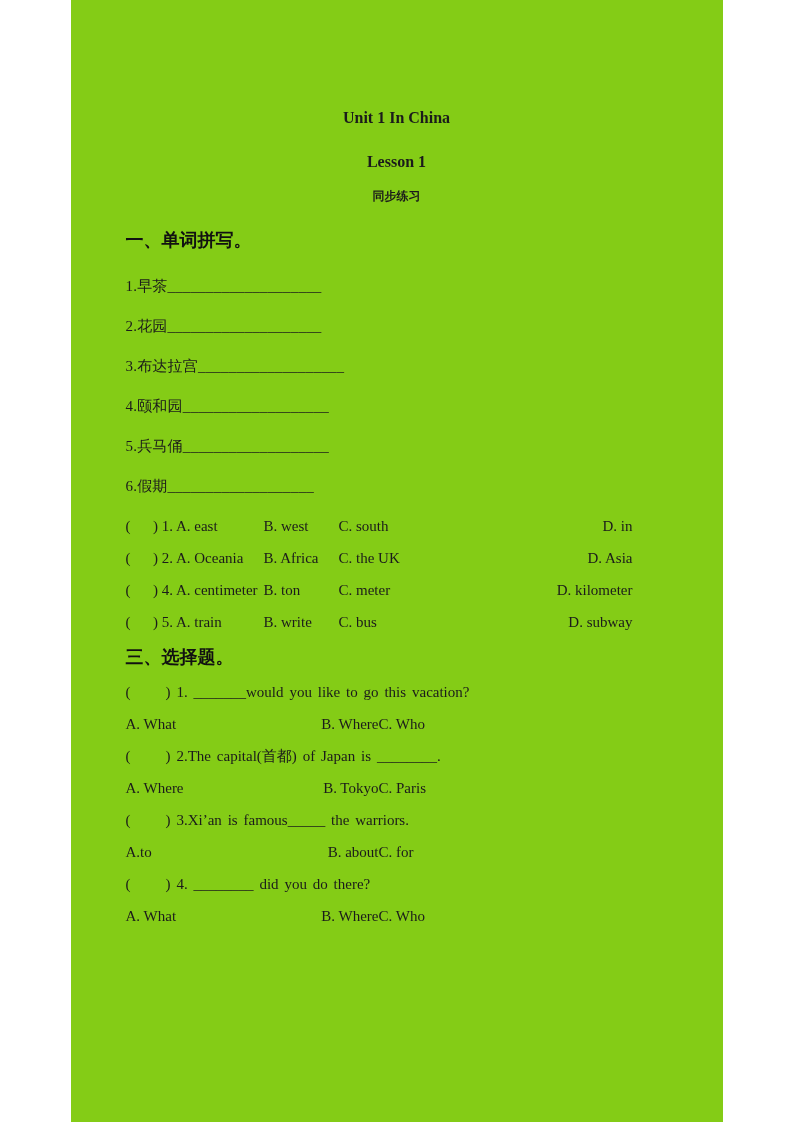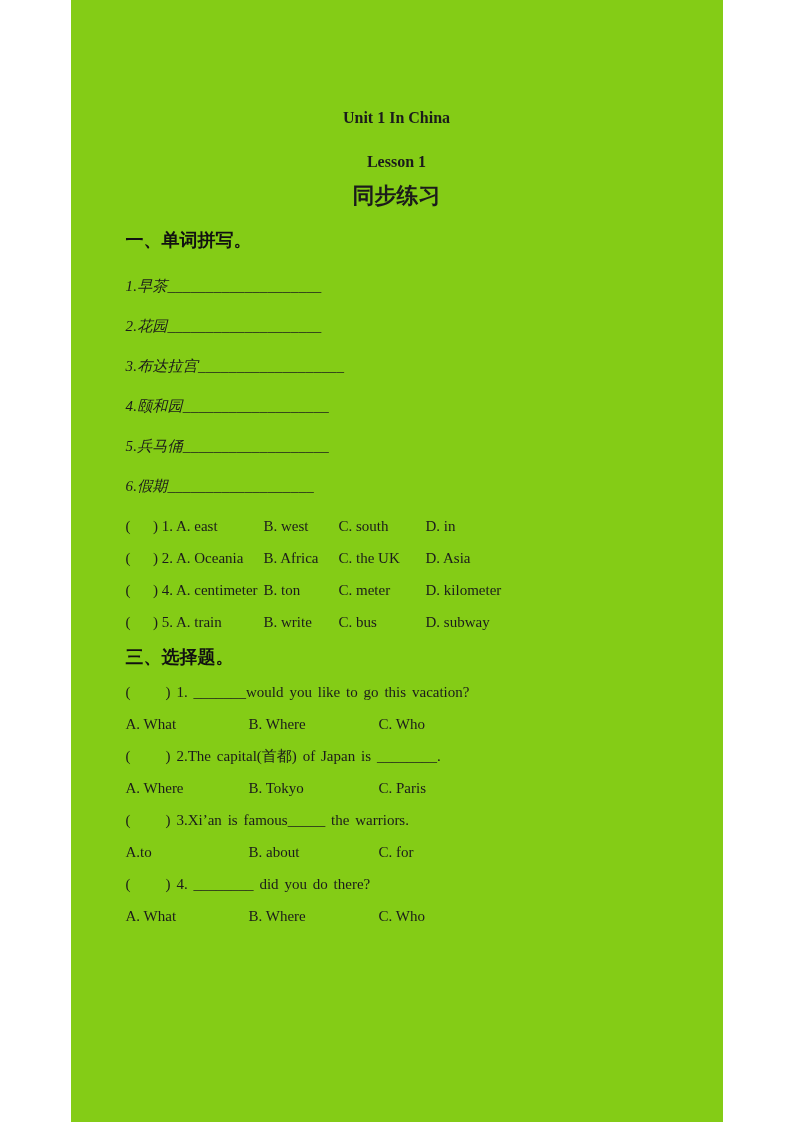--- a/index.html
+++ b/index.html
@@ -21,54 +21,53 @@
     line-height: 20px;
     font-weight: bold;
     font-size: 16px;
     font-family: "Liberation Serif", "DejaVu Serif", serif;
   }
   .title-en2 { margin-top: 24px; line-height: 20px; font-weight: bold; font-size: 16px; }
   .title-cn {
     margin-top: 12px;
     line-height: 24px;
     font-weight: bold;
-    font-size: 22px;
+    font-size: 12px;
     font-family: "DejaVu Sans", "Liberation Sans", sans-serif;
   }
   .content { padding: 0 90px 0 55px; }
   .sec-heading {
     font-family: "DejaVu Sans", "Liberation Sans", sans-serif;
     font-weight: bold;
     font-size: 18px;
     line-height: 26px;
     color: #111;
   }
   .h1 { margin-top: 20px; line-height: 24px; }
   .h2 { margin-top: 23px; }
   .h3 { margin-top: 12px; }
   .t { white-space: pre-wrap; }
   .word-items { margin-top: 24px; }
   .word-item {
     line-height: 20px;
     margin-bottom: 20px;
     letter-spacing: 0.2px;
     font-family: "Liberation Serif", "DejaVu Sans", serif;
-    font-style: italic;
   }
   .mc-rows { margin-top: 12px; }
   .mc-row { display: flex; line-height: 20px; margin-bottom: 12px; }
   .mc-row .c1 { width: 138px; }
   .mc-row .c2 { width: 75px; }
   .mc-row .c3 { width: 87px; }
-  .mc-row .c4 { flex: 1; }
+  .mc-row .c4 { flex: 1; text-align: right; }
   .cq { margin-top: 12px; }
   .cq-line { line-height: 20px; margin-bottom: 12px; word-spacing: 0.14em; }
   .opt-row { display: flex; line-height: 20px; margin-bottom: 12px; }
   .opt-row .o1 { width: 123px; }
-  .opt-row .o2 { width: 130px; }
+  .opt-row .o2 { width: 130px; text-align: right; }
   .opt-row .o3 { flex: 1; }
 </style>
 </head>
 <body>
 
 <div class="page">
   <div class="titles">
     <div class="title-en t">Unit 1 In China</div>
     <div class="title-en2 t">Lesson 1</div>
     <div class="title-cn t">同步练习</div>

